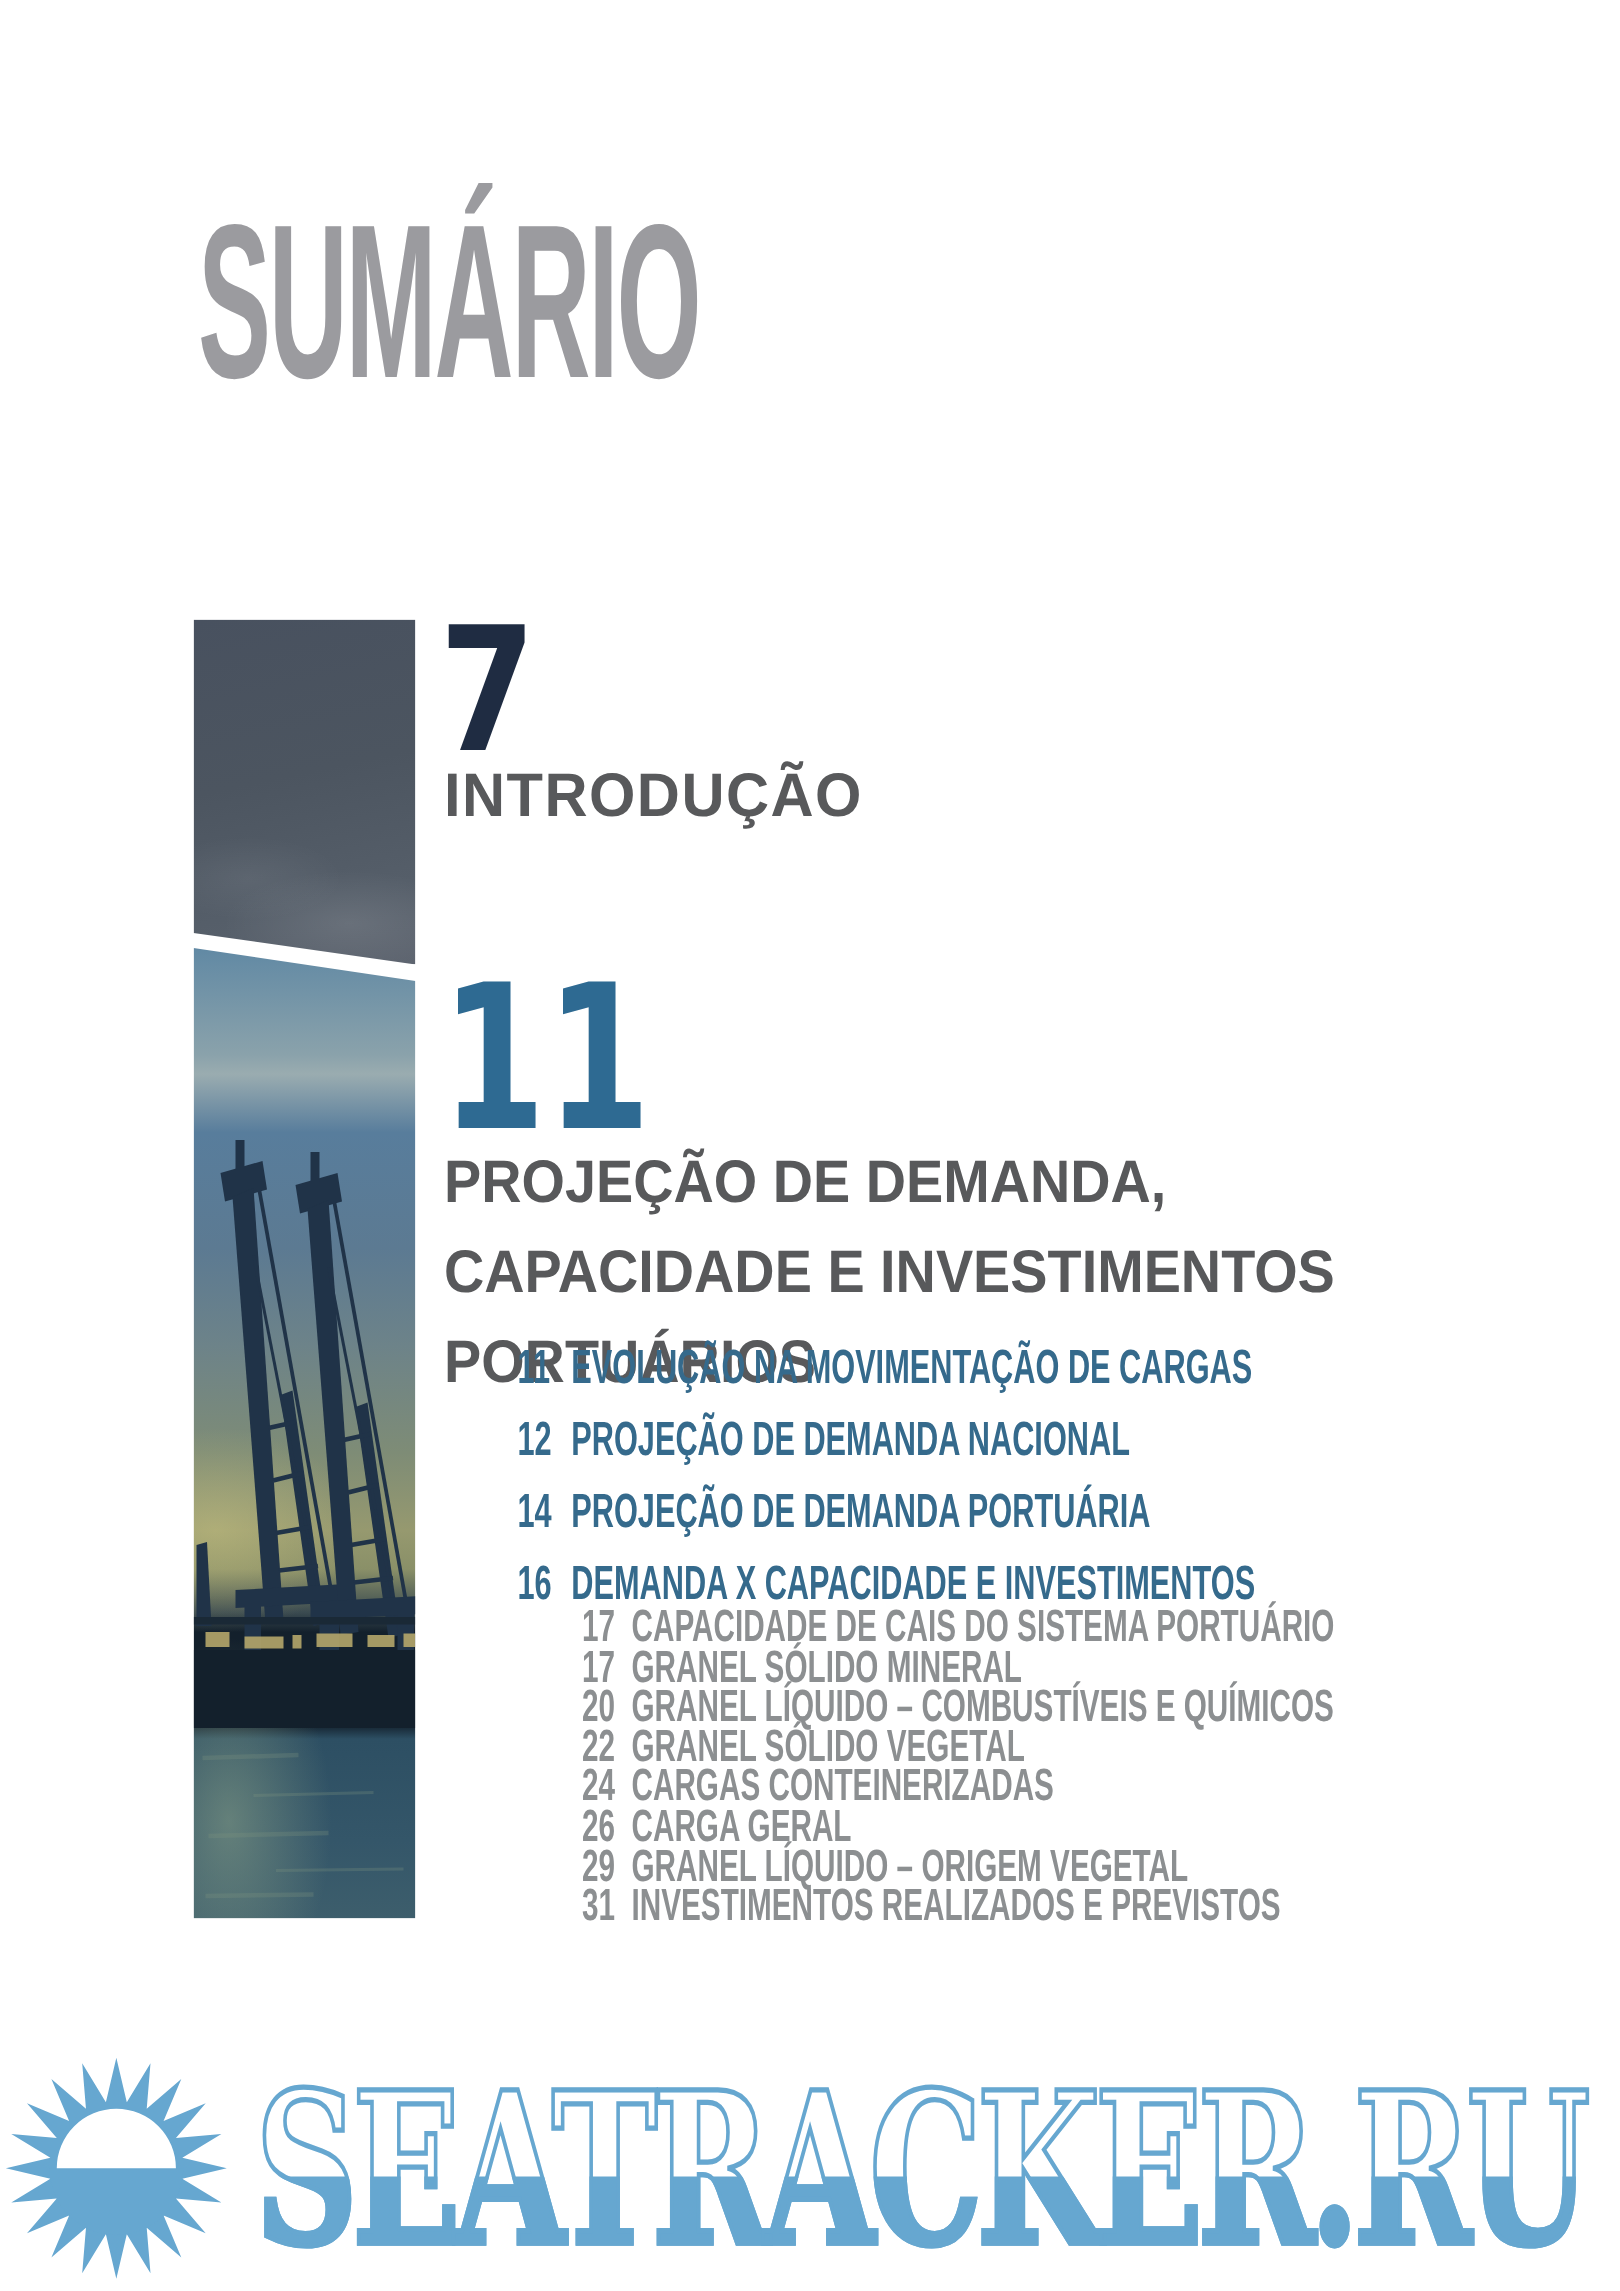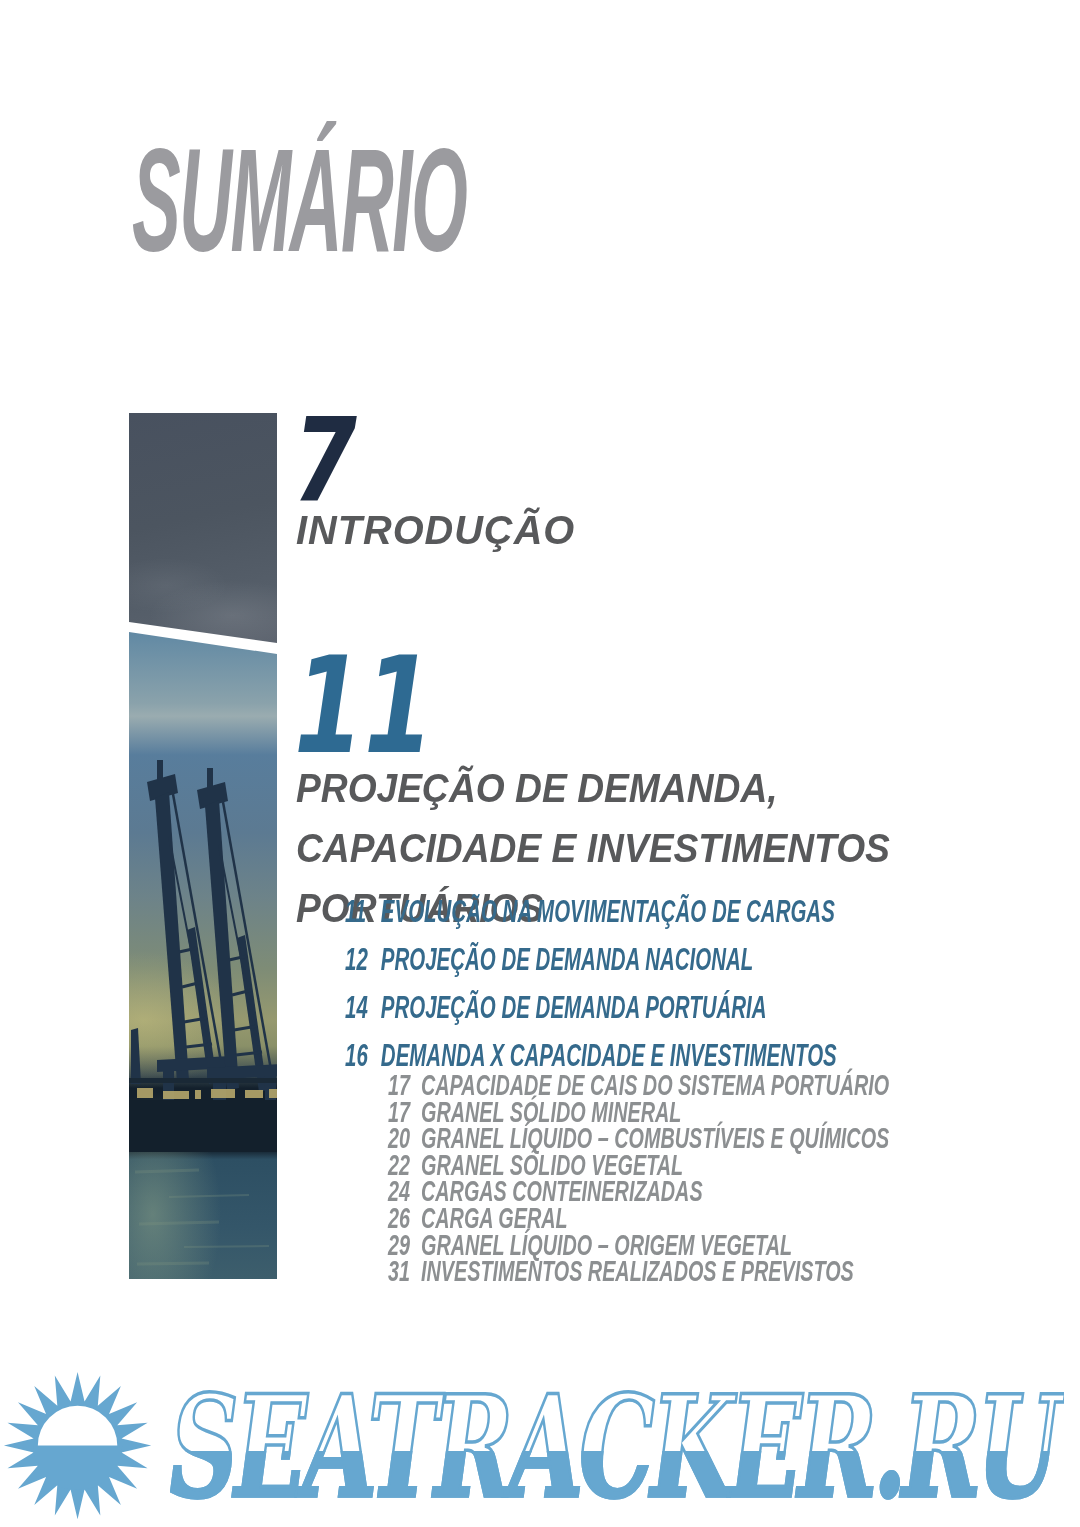--- a/index.html
+++ b/index.html
@@ -1,17 +1,17 @@
 <!DOCTYPE html>
 <html><head>
 <meta charset="utf-8">
 <style>
   html,body{margin:0;padding:0;background:#fff;}
   .page{position:relative;width:1064px;height:1527px;background:#fff;overflow:hidden;
-        font-family:"Liberation Sans",sans-serif;font-style:italic;}
+        font-family:"Liberation Sans",sans-serif;}
 
   
   .title{position:absolute;left:132px;top:128px;font-size:146px;line-height:1;
          font-weight:bold;color:#9b9b9f;letter-spacing:-3px;white-space:nowrap;
          transform:scaleX(.50);transform-origin:0 0;margin:0;}
 
   
   .strip{position:absolute;left:129px;top:413px;width:148px;height:866px;}
   .strip-top{position:absolute;left:0;top:0;width:148px;height:230px;
       background:

